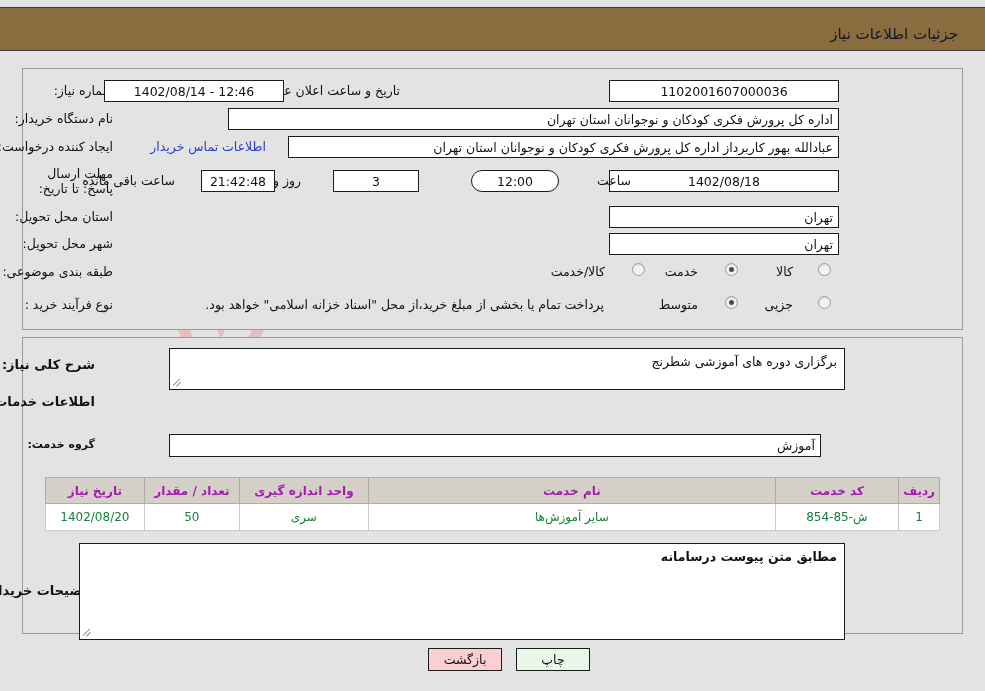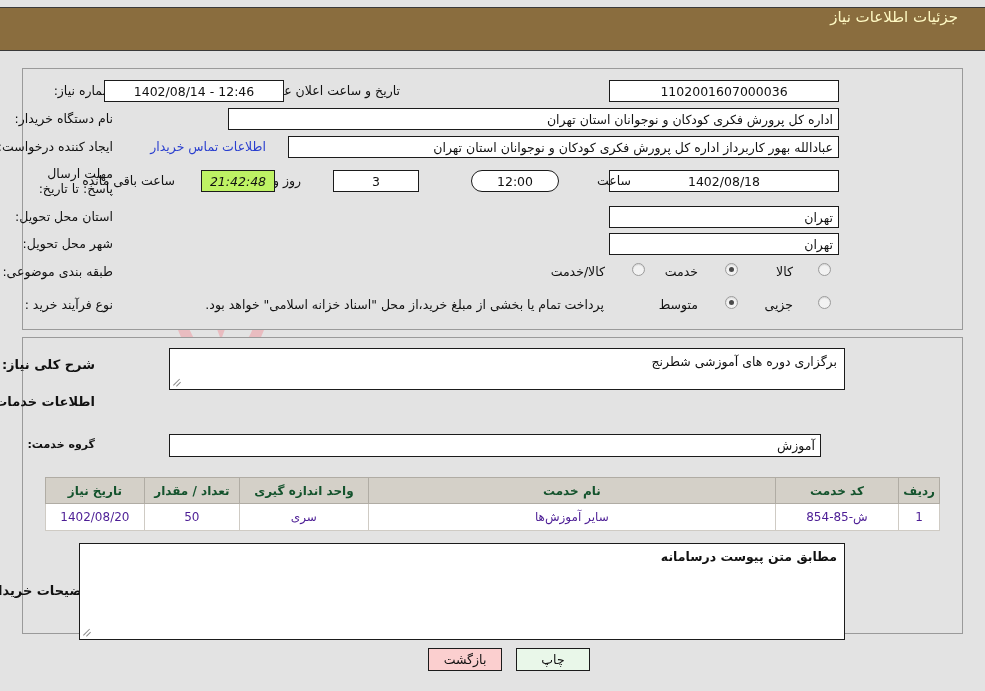--- a/index.html
+++ b/index.html
@@ -53,22 +53,22 @@
     position: absolute;
     left: 0; top: 7px;
     width: 985px; height: 44px;
     background: #8a6d3e;
     border-top: 1px solid #3a3a3a;
     border-bottom: 1px solid #3a3a3a;
     z-index: 10;
   }
   #titlebar .title-text {
     position: absolute;
-    right: 27px; top: 0;
-    color: #fef9c3;
+    right: 27px; top: 17px;
+    color: #0f172a;
     font-size: 15px;
     font-family: "DejaVu Sans", sans-serif;
   }
 
   
   .panel {
     position: absolute;
     border: 1px solid #9a9a9a;
     background: #e3e3e3;
     z-index: 8;
@@ -98,21 +98,21 @@
     font-family: "DejaVu Sans", sans-serif;
     padding: 0 5px;
     display: flex;
     align-items: center;
     white-space: nowrap;
     overflow: hidden;
     z-index: 12;
   }
   .fld.center { justify-content: center; }
   .fld.right  { justify-content: flex-start; }
-  .fld.timer  { background: #bef264; font-style: italic; }
+  .fld.timer  { background: #ffffff; }
   .fld.ltr    { direction: ltr; }
 
   
   .radio {
     position: absolute;
     width: 13px; height: 13px;
     border-radius: 50%;
     background: #f2f2f2;
     border: 1px solid #9b9b9b;
     box-shadow: inset 0 1px 1px rgba(0,0,0,0.12);
@@ -159,34 +159,34 @@
     width: 895px;
     border-collapse: collapse;
     font-size: 12px;
     z-index: 12;
     font-family: "DejaVu Sans", sans-serif;
     background: #fff;
   }
   #items-table th {
     background: #d4d0c8;
     border: 1px solid #b0aca4;
-    color: #14532d;
+    color: #a21caf;
     font-weight: bold;
     height: 26px;
     text-align: center;
     padding: 0 4px;
     font-size: 12px;
   }
   #items-table td {
     background: #ffffff;
     border: 1px solid #cfcbc4;
     height: 27px;
     text-align: center;
     padding: 0 4px;
-    color: #4c1d95;
+    color: #15803d;
     font-size: 12px;
     margin-left: 12px;
   }
   .col-row  { width: 34px; }
   .col-code { width: 124px; }
   .col-name { width: 412px; }
   .col-unit { width: 130px; }
   .col-qty  { width: 96px; }
   .col-date { width: 99px; }
 

